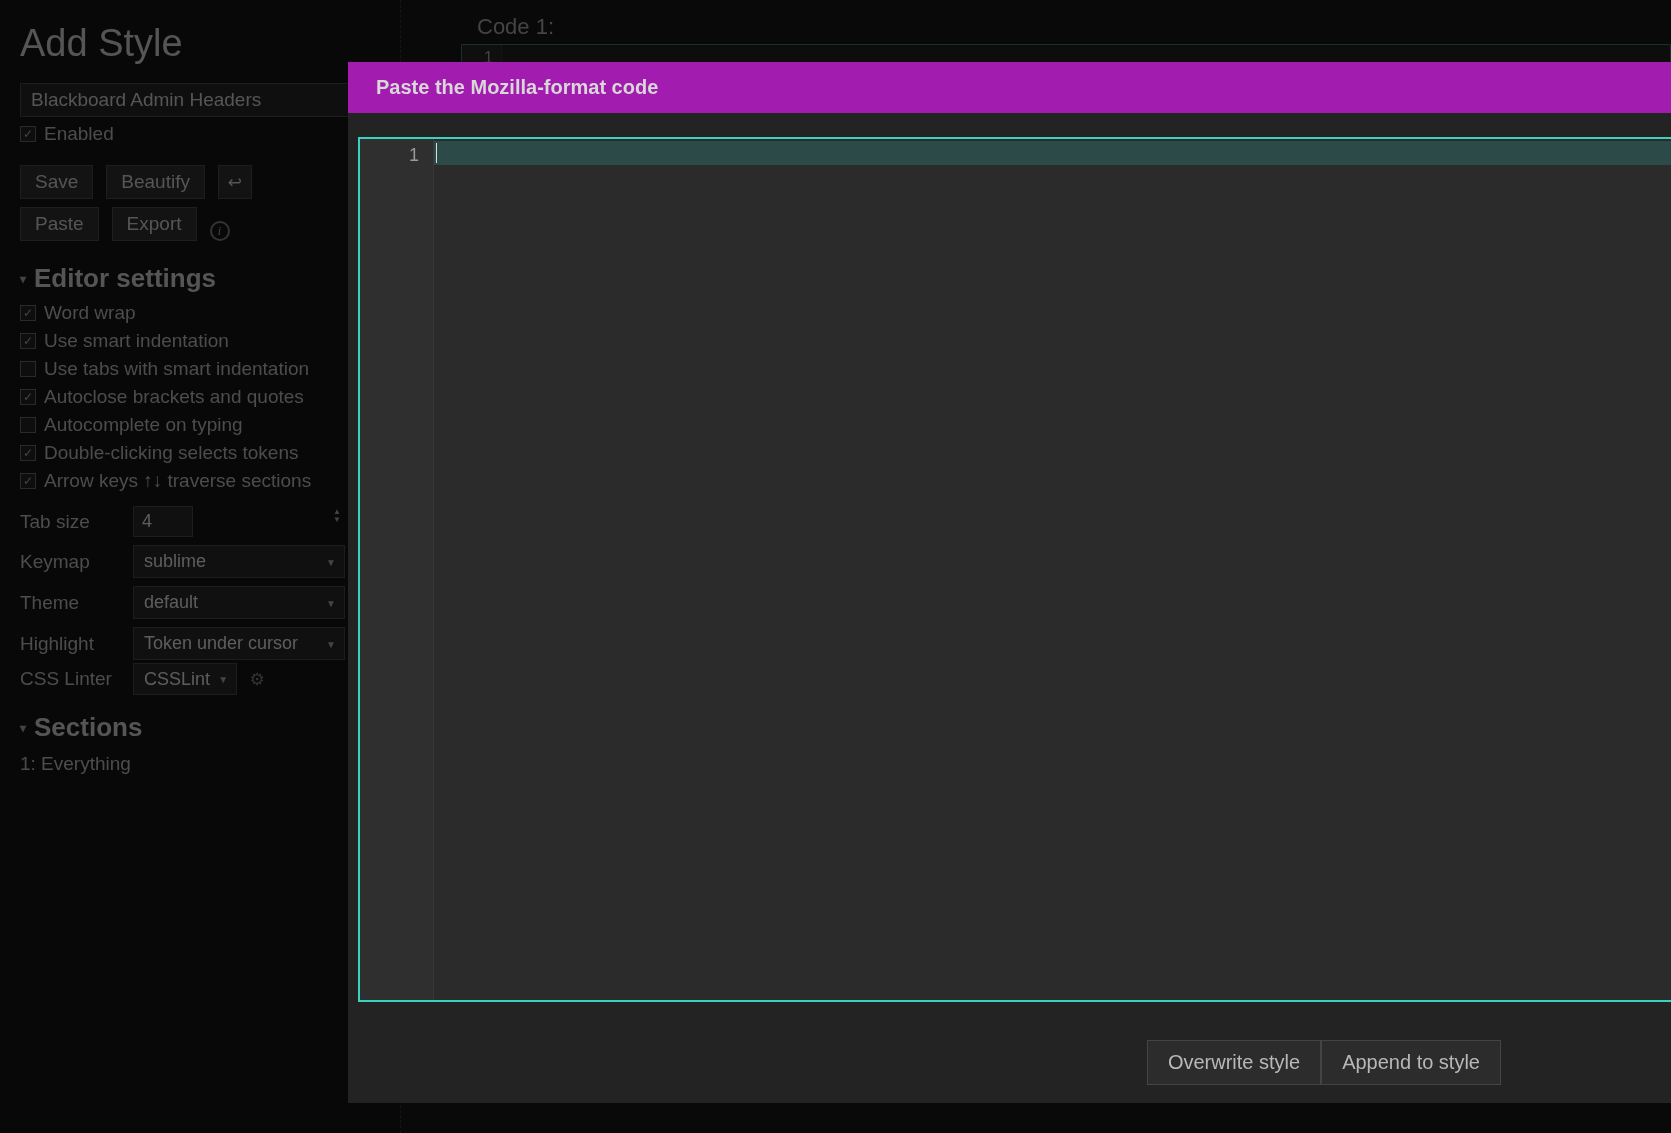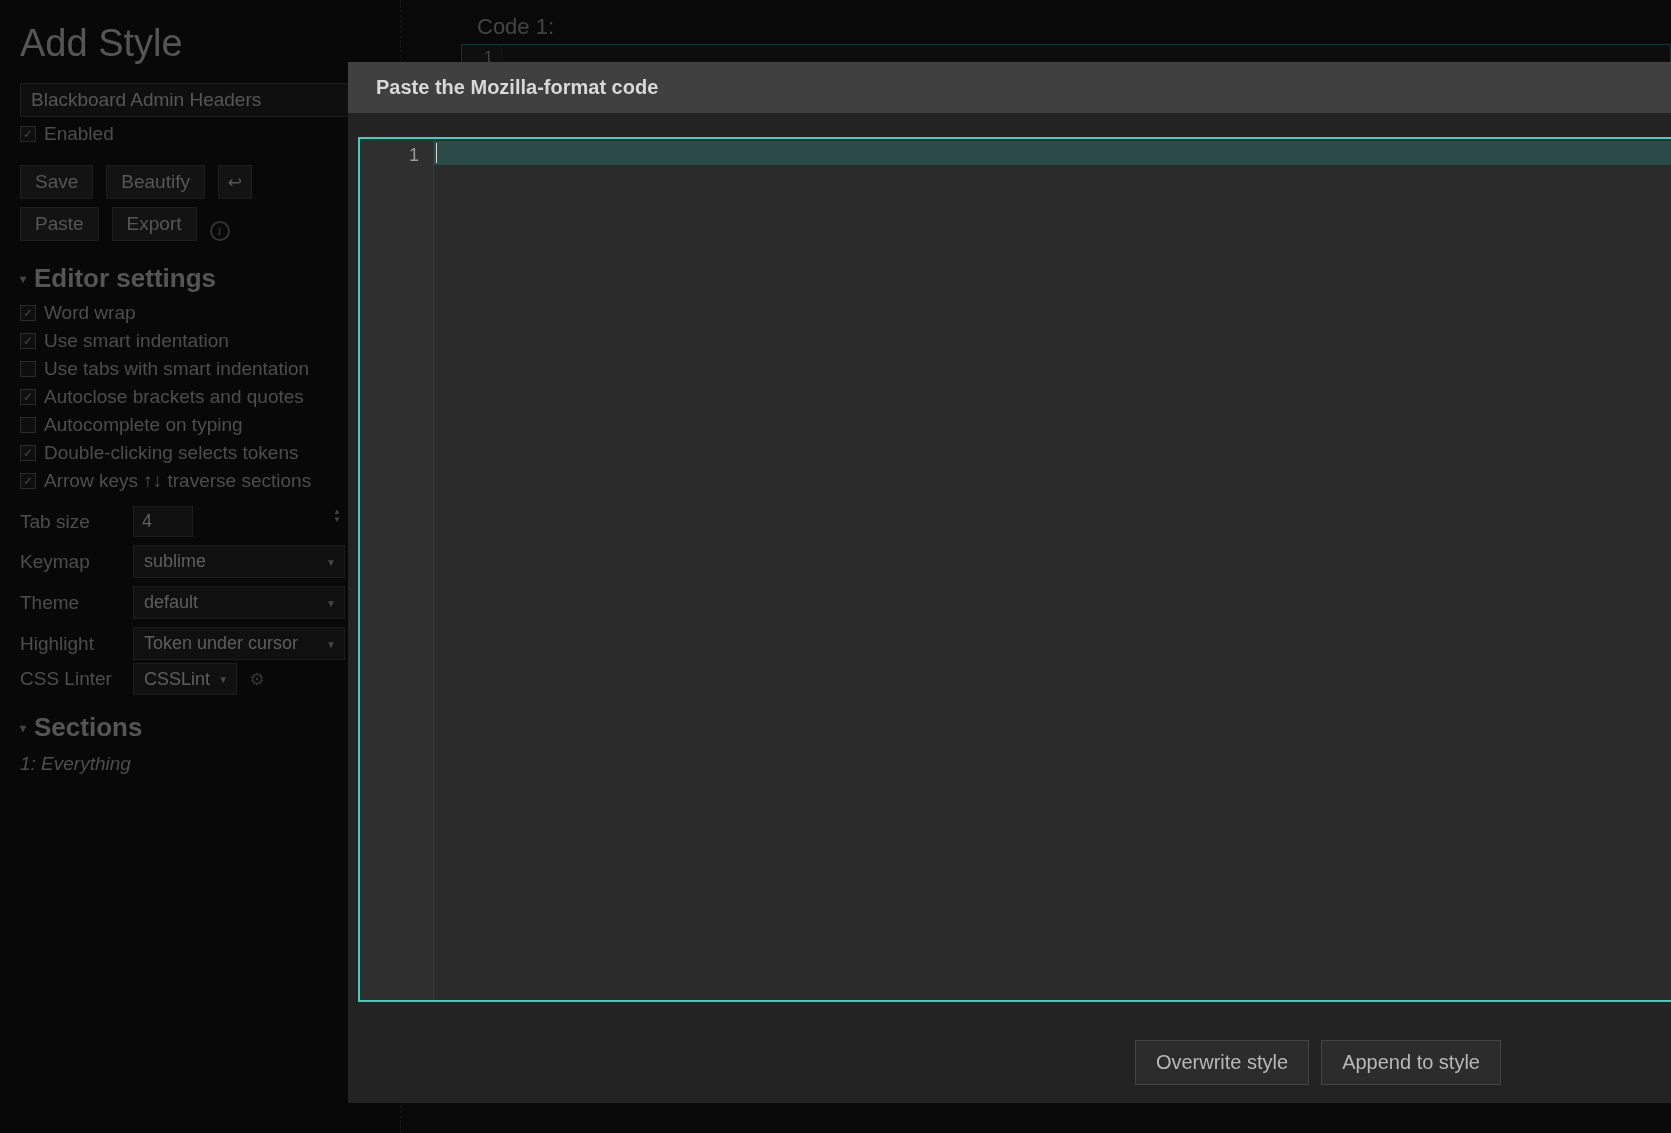--- a/index.html
+++ b/index.html
@@ -135,21 +135,21 @@
   content: "▼";
   position: absolute; right: 8px; top: 50%;
   transform: translateY(-50%);
   font-size: 10px;
   color: #888;
 }
 .select.wide { min-width: 210px; }
 .select.med { min-width: 175px; }
 .select.sm { min-width: 95px; }
 
-.sections-list { margin-top: 0; font-style: italic; }
+.sections-list { margin-top: 0; }
 .sections-list .item { font-size: 19px; color: #999; padding: 2px 0; }
 
 
 .main-bg {
   position: absolute;
   left: 400px; top: 0; right: 0; bottom: 0;
   background: #131313;
   border-left: 1px dashed #2b2b2b;
 }
 .main-bg .bg-label {
@@ -184,21 +184,21 @@
   position: absolute;
   left: 348px;
   top: 62px;
   right: 0;
   bottom: 30px;
   background: #232323;
   display: flex;
   flex-direction: column;
 }
 .modal-header {
-  background: #404040;
+  background: #a21caf;
   padding: 14px 28px;
   font-size: 20px;
   font-weight: 600;
   color: #d8d8d8;
 }
 .modal-body {
   flex: 1;
   padding: 24px 0 24px 10px;
   display: flex;
 }
@@ -231,21 +231,20 @@
 }
 .code-editor .cursor {
   position: absolute;
   left: 2px; top: 4px;
   width: 1px; height: 20px;
   background: #ddd;
 }
 .modal-footer {
   display: flex;
   justify-content: flex-end;
-  gap: 12px;
   padding: 14px 170px 18px 0;
 }
 .modal-footer .mbtn {
   background: #2c2c2c;
   border: 1px solid #444;
   color: #b8b8b8;
   font-size: 20px;
   padding: 10px 20px;
   cursor: pointer;
 }

